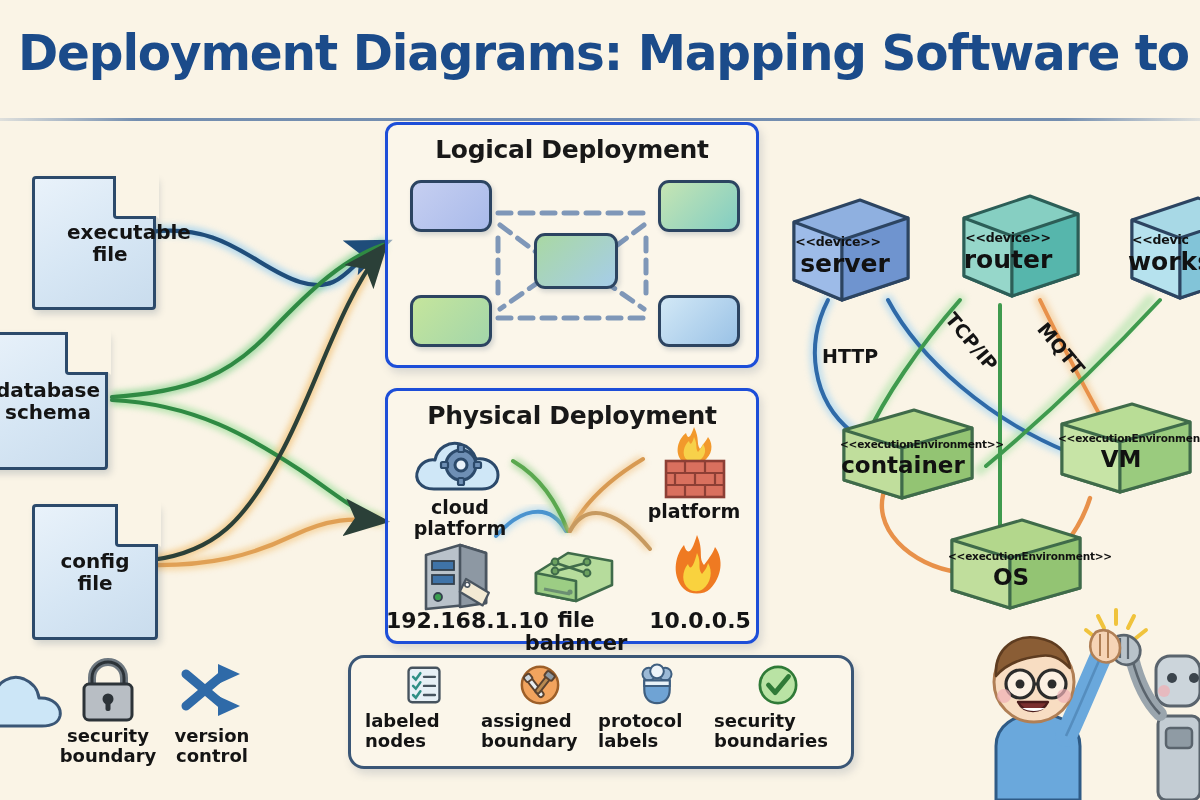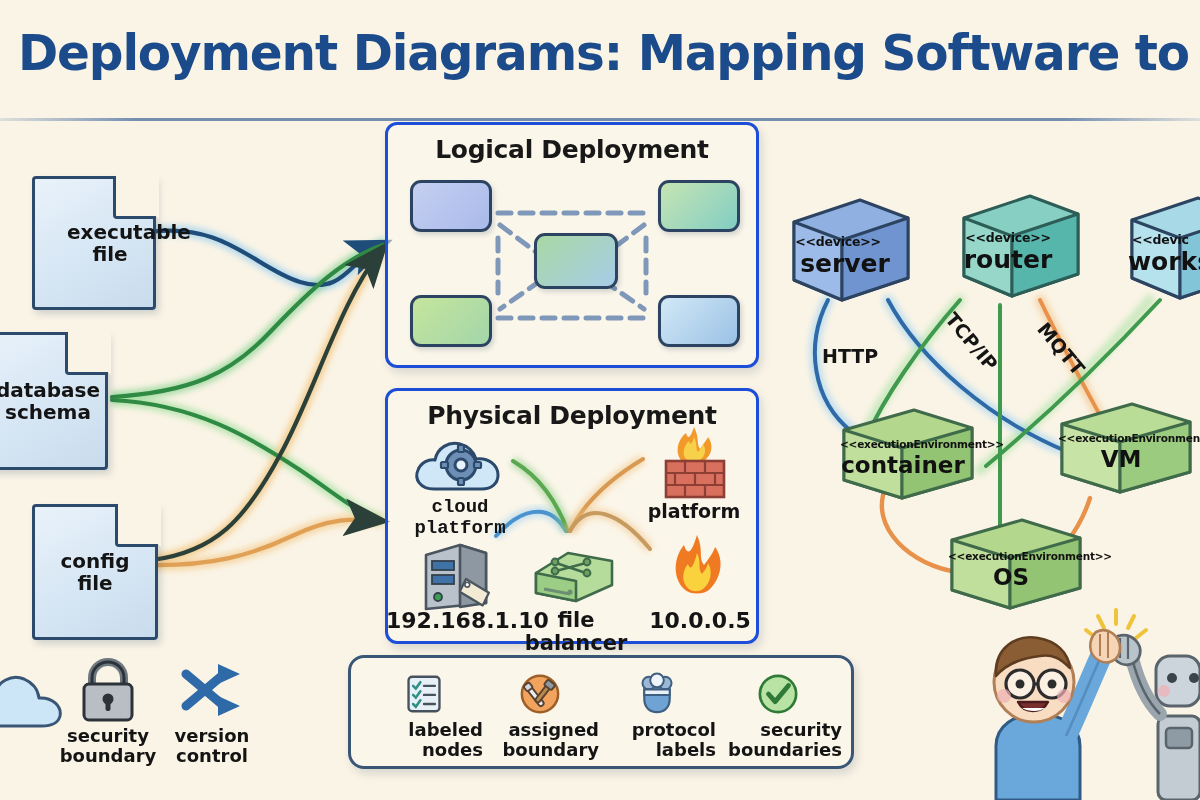--- a/index.html
+++ b/index.html
@@ -114,21 +114,21 @@
     font-size:18px;line-height:1.12;color:#141414;
   }
 
   
   #legend{
     position:absolute;left:348px;top:655px;width:500px;height:108px;
     border:3px solid #3a5676;border-radius:16px;
     background:rgba(252,248,237,.5);
     box-shadow:3px 5px 9px rgba(70,90,115,.18);
   }
-  .legend-item{position:absolute;top:13px;width:118px;text-align:right;}
+  .legend-item{position:absolute;top:4px;width:118px;text-align:left;}
   .legend-item .licon{height:46px;display:flex;align-items:center;justify-content:center;}
   .legend-item .ltext{
     margin-top:3px;
     font-family:"DejaVu Sans",sans-serif;font-weight:700;
     font-size:18px;line-height:1.12;color:#141414;
   }
 </style>
 </head>
 <body>
 
@@ -236,21 +236,21 @@
           <circle r="6" fill="#e9f2fa" stroke="#2c4a6b" stroke-width="3"></circle>
           <g fill="#6e8fb5" stroke="#2c4a6b" stroke-width="2.2">
             <rect x="-3" y="-20" width="6" height="7" rx="1.5"></rect>
             <rect x="-3" y="13" width="6" height="7" rx="1.5"></rect>
             <rect x="-20" y="-3" width="7" height="6" rx="1.5"></rect>
             <rect x="13" y="-3" width="7" height="6" rx="1.5"></rect>
           </g>
         </g>
       </svg>
     </div>
-    <div class="cap" style="left:12px;top:106px;width:120px;white-space:pre-line;font-family:Liberation Mono, monospace;">cloud
+    <div class="cap" style="left:12px;top:106px;width:120px;white-space:pre-line;">cloud
 platform</div>
 
     <div style="position:absolute;left:28px;top:146px;width:86px;height:76px;">
       <svg viewBox="0 0 86 76" width="86" height="76">
         <path d="M10,18 L44,8 L70,16 L70,66 L10,72 Z" fill="#b9c2ca" stroke="#4a5560" stroke-width="2.6" stroke-linejoin="round"></path>
         <path d="M44,8 L70,16 L70,66 L44,70 Z" fill="#8d98a3" stroke="#4a5560" stroke-width="2.6" stroke-linejoin="round"></path>
         <rect x="16" y="24" width="22" height="9" fill="#3f73a8" stroke="#34414d" stroke-width="1.8"></rect>
         <rect x="16" y="38" width="22" height="9" fill="#3f73a8" stroke="#34414d" stroke-width="1.8"></rect>
         <circle cx="22" cy="60" r="4" fill="#3b9e4f" stroke="#34414d" stroke-width="1.8"></circle>
         <g transform="translate(50,42) rotate(18)">

